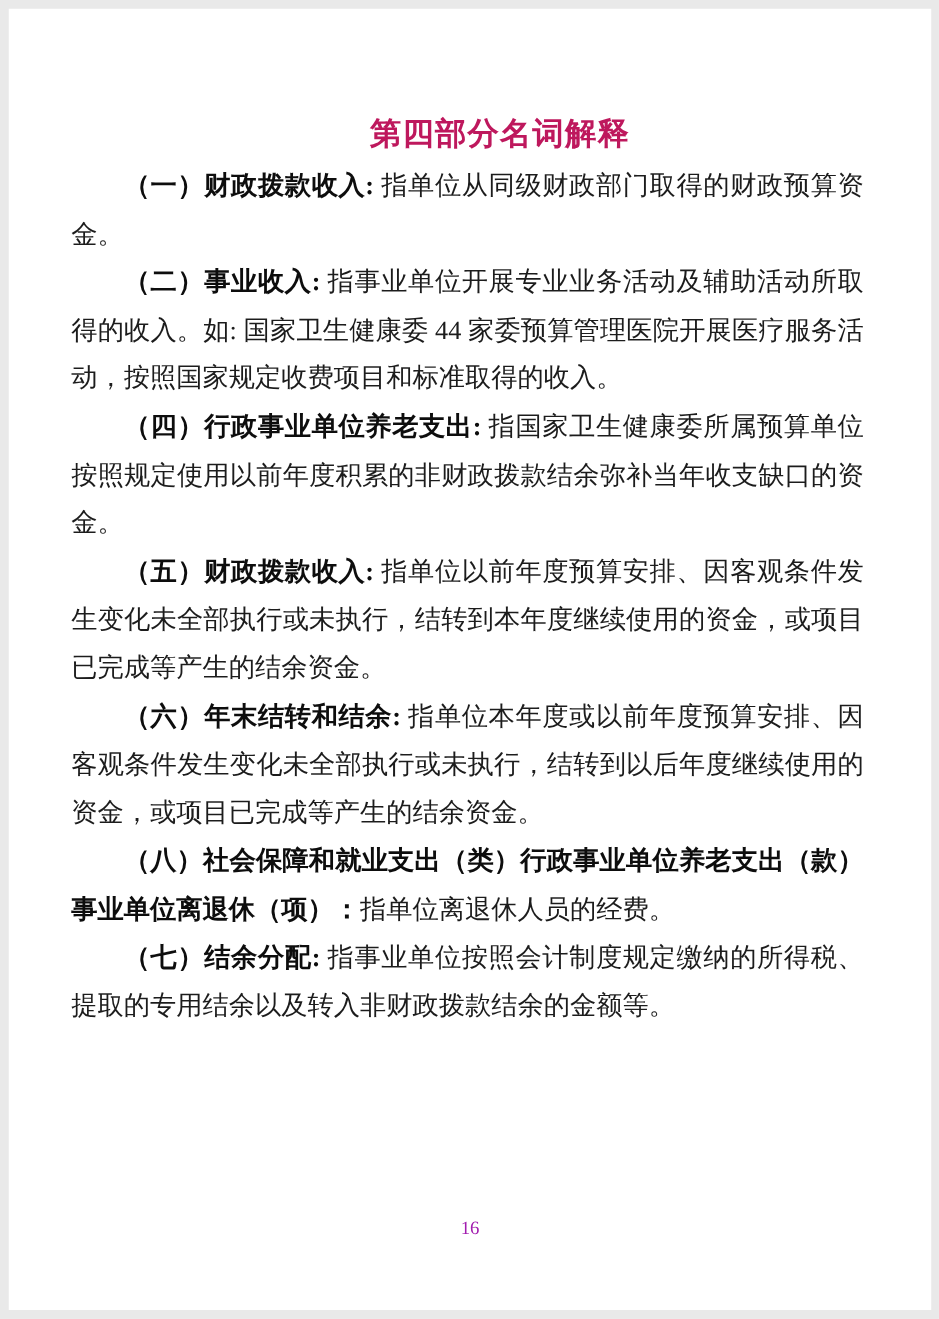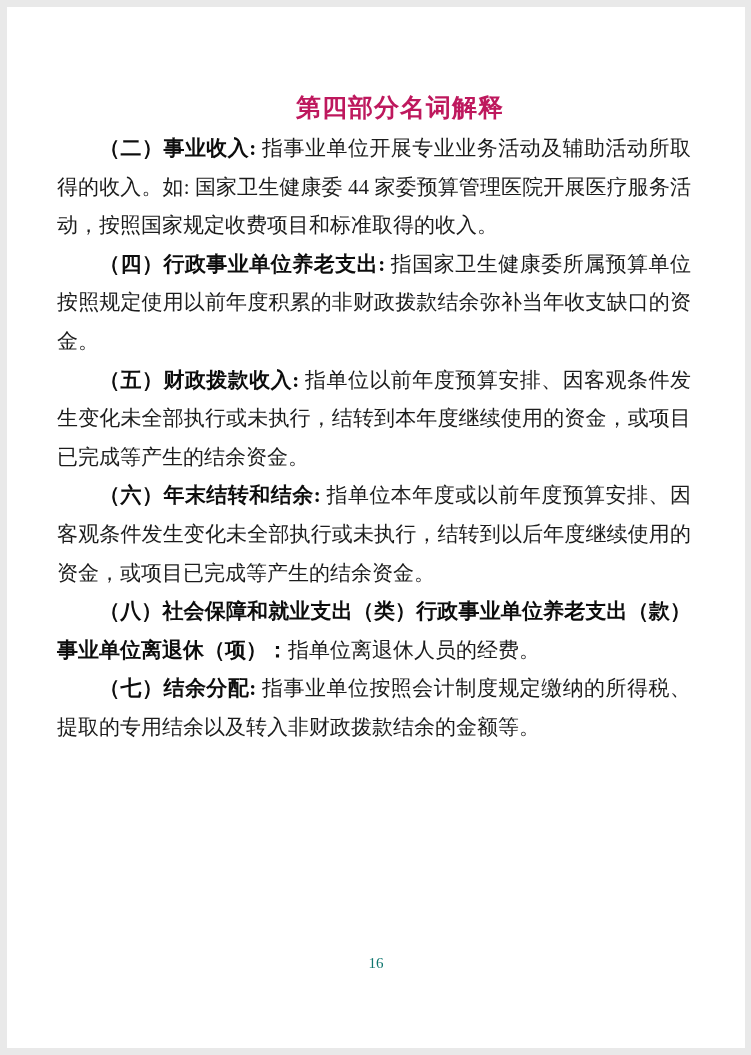--- a/index.html
+++ b/index.html
@@ -41,37 +41,38 @@
     text-indent: 2em;
     word-break: break-all;
     color: #1c1c1c;
   }
   p.term b {
     font-weight: 700;
     color: #0d0d0d;
   }
   .page-number {
     position: absolute;
-    bottom: 76px;
+    bottom: 56px;
     left: 0;
     right: 0;
     text-align: center;
     font-size: 15px;
     line-height: 18px;
-    color: #0f766e;
+    color: #a21caf;
     font-family: "Liberation Serif", serif;
   }
 </style>
 </head>
 <body>
 
 <div class="page">
   <div class="content">
     <h1 class="doc-title">第四部分名词解释</h1>
     <div class="terms">
+        <p class="term"><b>（一）财政拨款收入: </b><span>指单位从同级财政部门取得的财政预算资金。</span></p>
         <p class="term"><b>（二）事业收入: </b><span>指事业单位开展专业业务活动及辅助活动所取得的收入。如: 国家卫生健康委 44 家委预算管理医院开展医疗服务活动，按照国家规定收费项目和标准取得的收入。</span></p>
         <p class="term"><b>（四）行政事业单位养老支出: </b><span>指国家卫生健康委所属预算单位按照规定使用以前年度积累的非财政拨款结余弥补当年收支缺口的资金。</span></p>
         <p class="term"><b>（五）财政拨款收入: </b><span>指单位以前年度预算安排、因客观条件发生变化未全部执行或未执行，结转到本年度继续使用的资金，或项目已完成等产生的结余资金。</span></p>
         <p class="term"><b>（六）年末结转和结余: </b><span>指单位本年度或以前年度预算安排、因客观条件发生变化未全部执行或未执行，结转到以后年度继续使用的资金，或项目已完成等产生的结余资金。</span></p>
         <p class="term"><b>（八）社会保障和就业支出（类）行政事业单位养老支出（款）事业单位离退休（项）：</b><span>指单位离退休人员的经费。</span></p>
         <p class="term"><b>（七）结余分配: </b><span>指事业单位按照会计制度规定缴纳的所得税、提取的专用结余以及转入非财政拨款结余的金额等。</span></p>
       </div>
   </div>
   <div class="page-number">16</div>
 </div>

